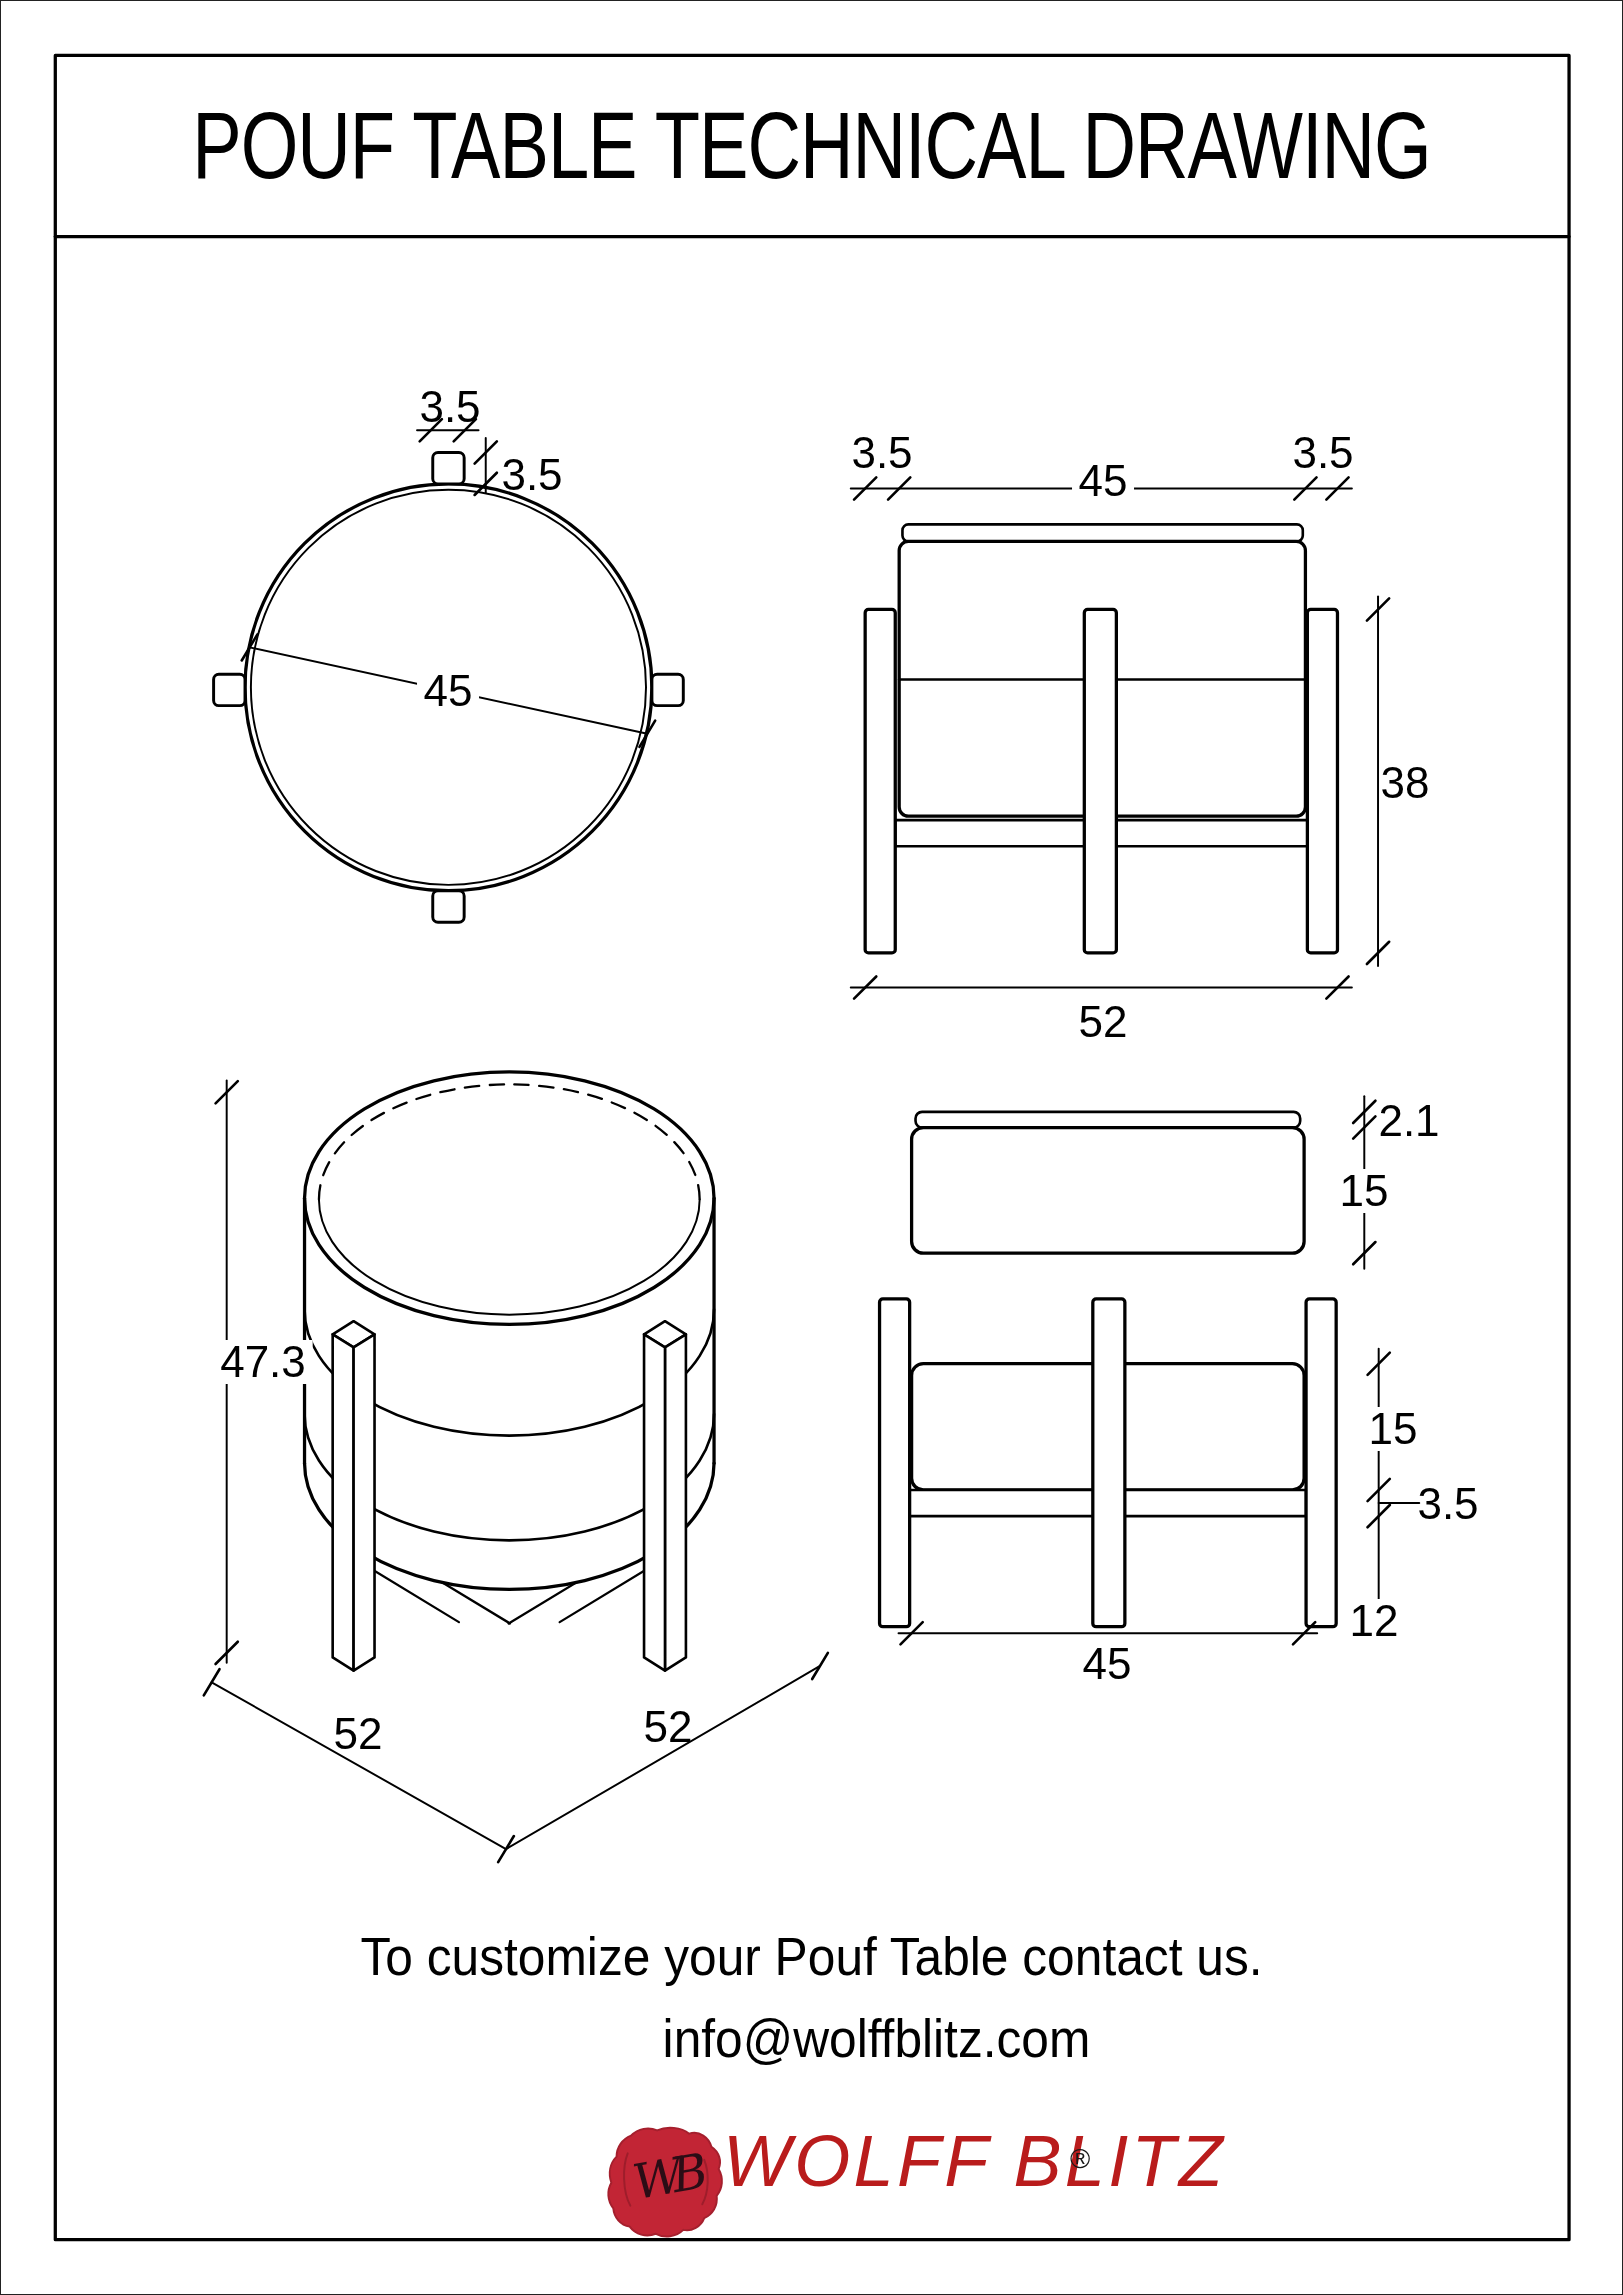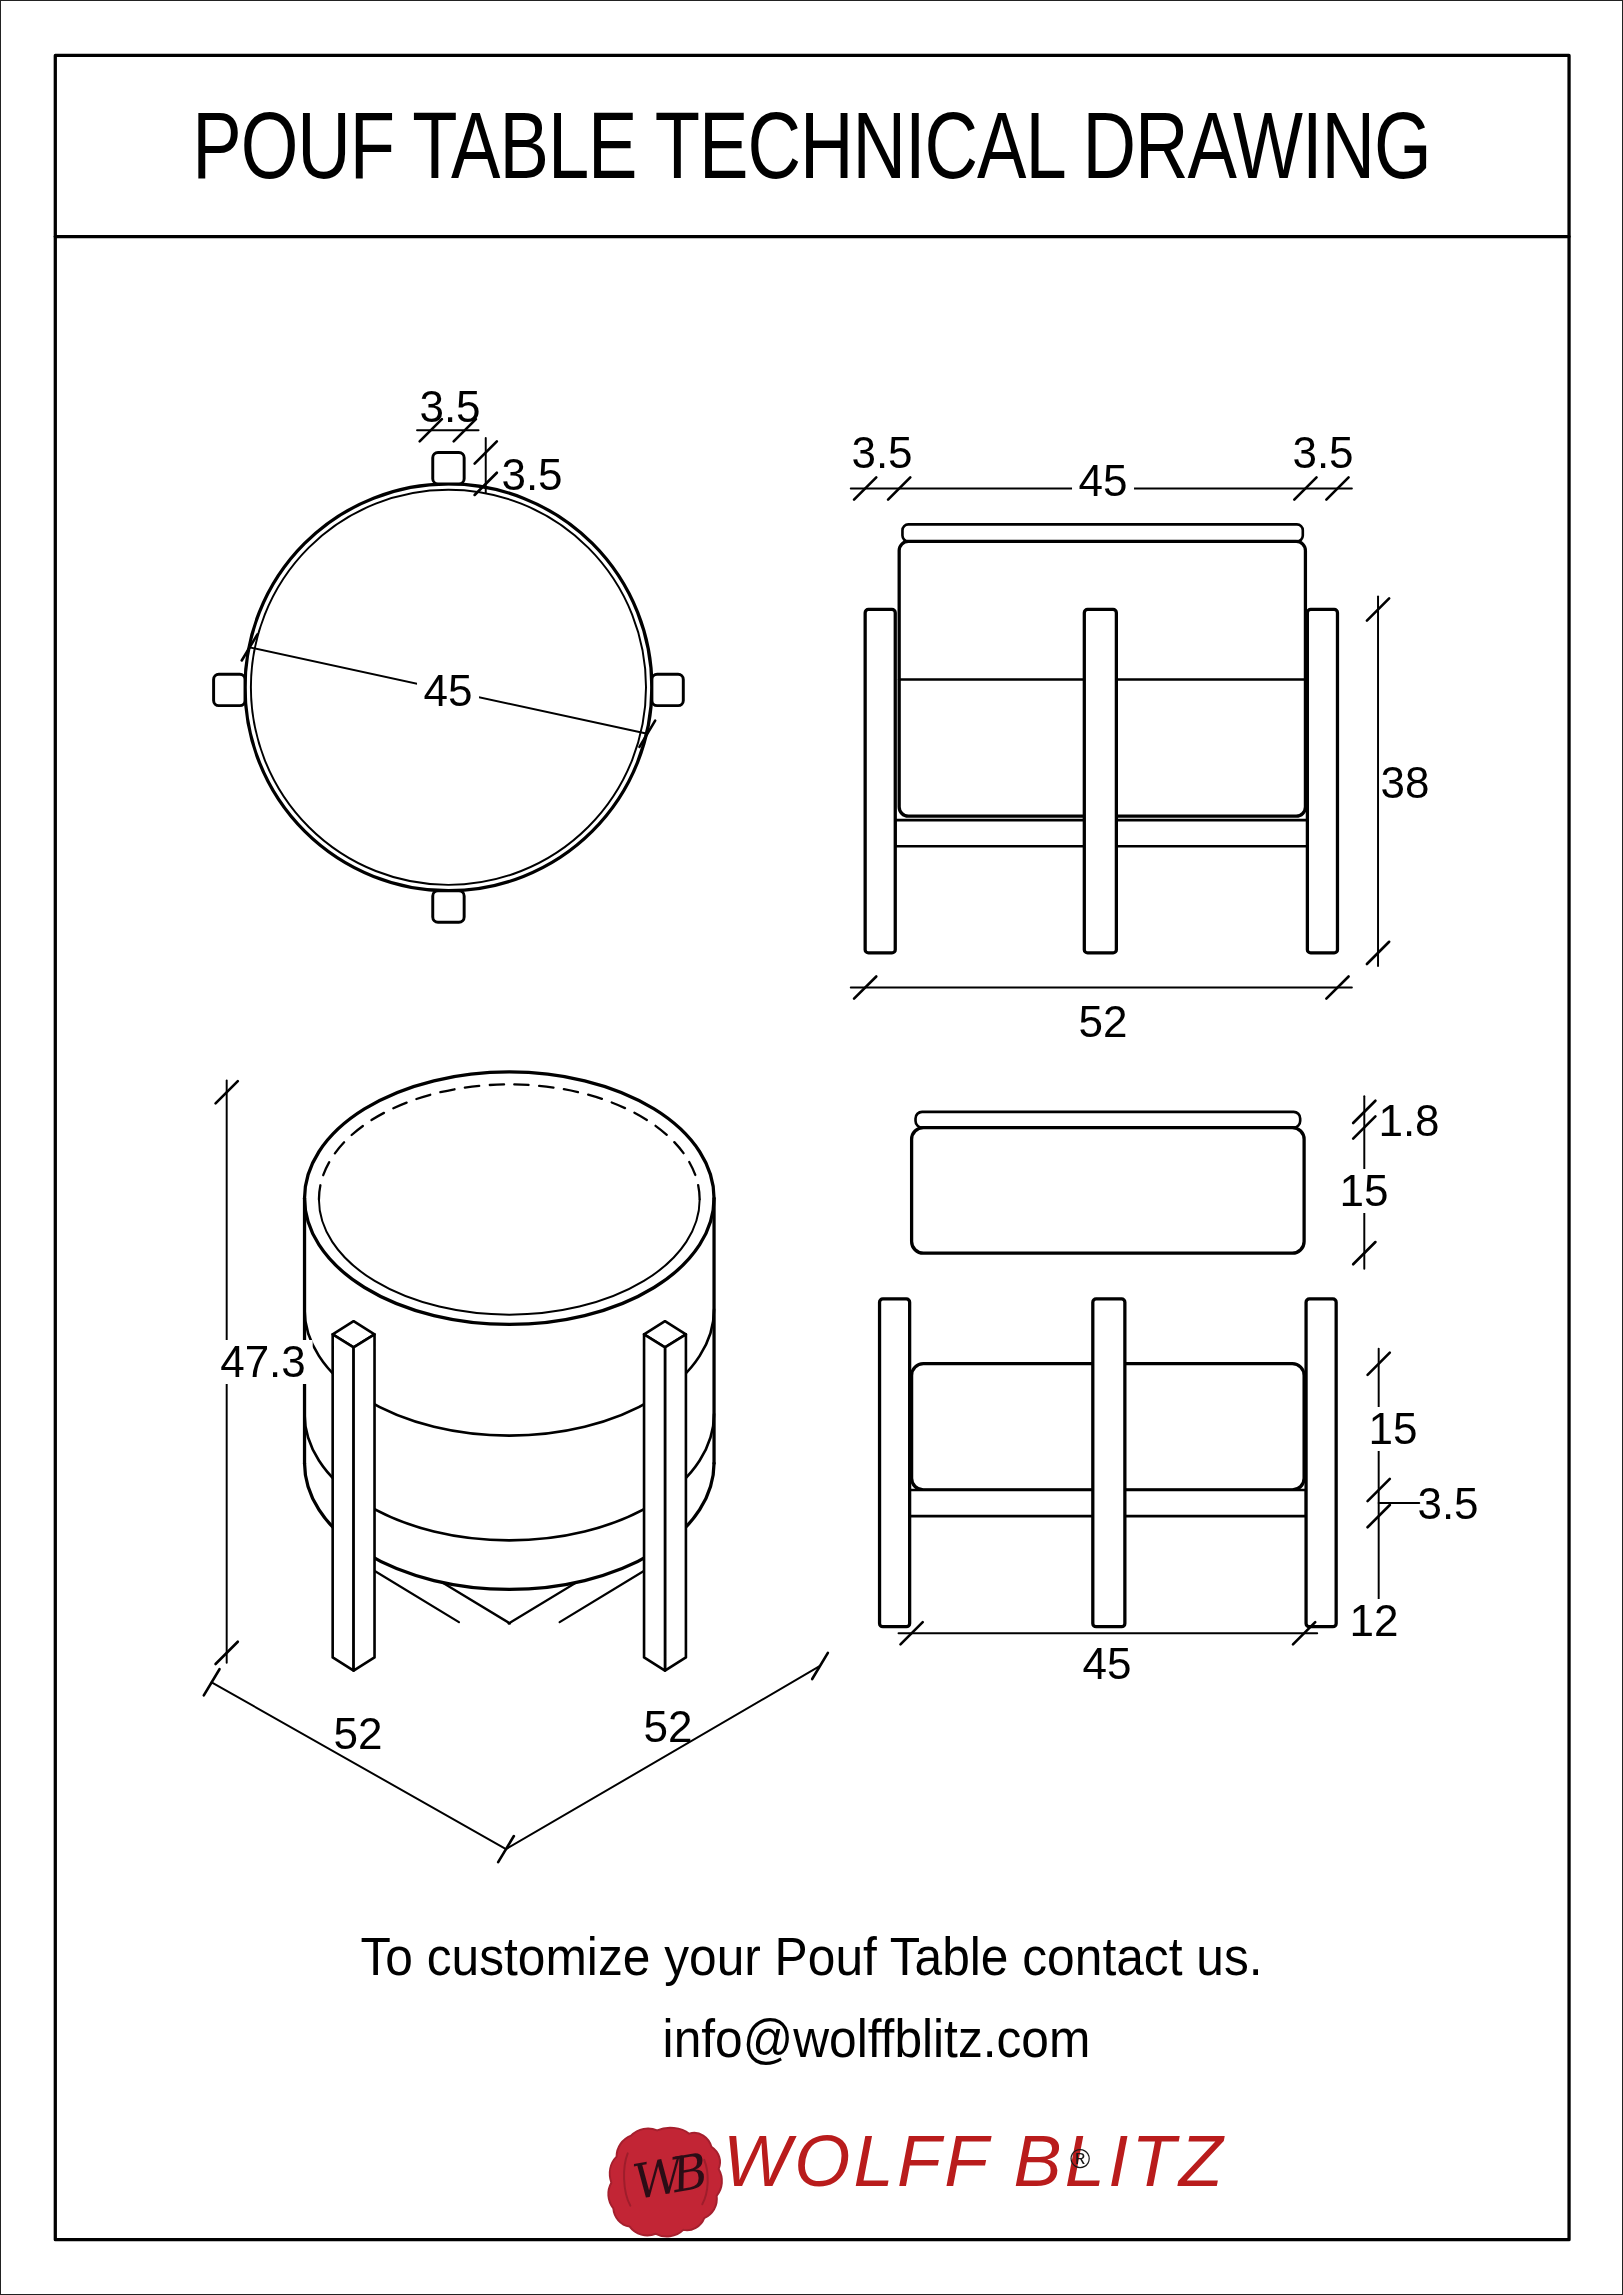--- a/index.html
+++ b/index.html
@@ -199,21 +199,21 @@
   <div class="dim" style="left:881px;top:452px;">3.5</div>
   <div class="dim bg" style="left:1102px;top:480px;">45</div>
   <div class="dim" style="left:1322px;top:452px;">3.5</div>
   <div class="dim" style="left:1404px;top:782px;text-align:right;">38</div>
   <div class="dim" style="left:1102px;top:1021px;">52</div>
 
   <div class="dim bg" style="left:222px;top:1361px;margin-left:40px;">47.3</div>
   <div class="dim" style="left:357px;top:1733px;">52</div>
   <div class="dim" style="left:667px;top:1726px;">52</div>
 
-  <div class="dim" style="left:1408px;top:1120px;">1.8</div>
+  <div class="dim" style="left:1408px;top:1120px;">2.1</div>
   <div class="dim bg" style="left:1363px;top:1190px;">15</div>
 
   <div class="dim bg" style="left:1392px;top:1428px;">15</div>
   <div class="dim" style="left:1447px;top:1503px;">3.5</div>
   <div class="dim bg" style="left:1373px;top:1620px;">12</div>
   <div class="dim" style="left:1106px;top:1663px;">45</div>
 
   <div class="contact l1">To customize your Pouf Table contact us.</div>
   <div class="contact l2">info@wolffblitz.com</div>
   <div class="brand">WOLFF BLITZ</div>

